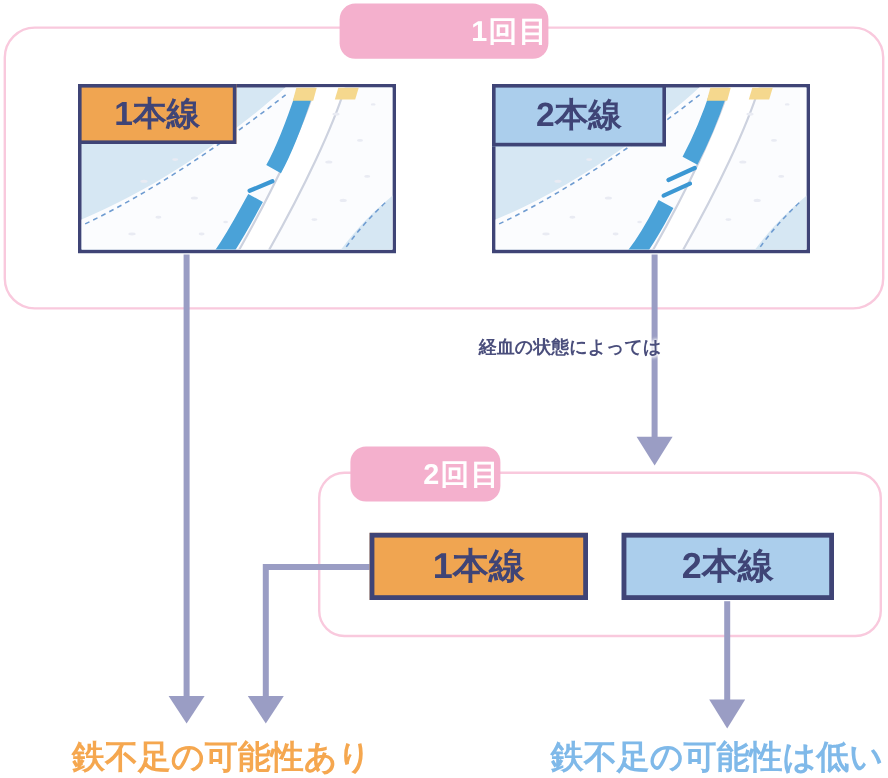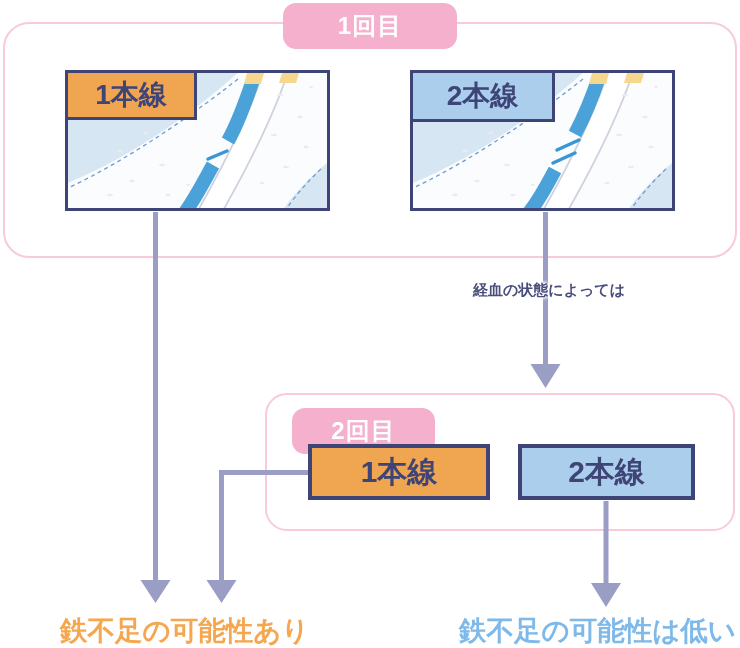--- a/index.html
+++ b/index.html
@@ -4,39 +4,39 @@
 <style>
   html,body{margin:0;padding:0;background:#ffffff;}
   body{font-family:"Liberation Sans","DejaVu Sans",sans-serif;}
   .stage{position:relative;width:740px;height:648px;background:#ffffff;overflow:hidden;}
 
   .panel{position:absolute;background:#ffffff;border:2px solid #f9c9dd;box-sizing:border-box;z-index:1;}
   .panel.round1{left:3px;top:22px;width:734px;height:236px;border-radius:26px;}
   .panel.round2{left:265px;top:393px;width:470px;height:138px;border-radius:22px;}
 
   .badge{position:absolute;background:#f4b0cd;border-radius:13px;color:#ffffff;font-weight:bold;
-         font-size:24px;display:flex;align-items:center;justify-content:center;z-index:4;letter-spacing:1px;}
+         font-size:24px;display:flex;align-items:center;justify-content:flex-end;z-index:4;letter-spacing:1px;}
   .badge.b1{left:283px;top:3px;width:174px;height:46px;}
-  .badge.b2{left:292px;top:372px;width:143px;height:46px;margin-top:36px;}
+  .badge.b2{left:292px;top:372px;width:125px;height:46px;}
 
   .pad{position:absolute;width:265px;height:141px;border:3px solid #3f4476;background:#d6e7f3;
        box-sizing:border-box;z-index:3;}
   .pad.p1{left:65px;top:70px;}
   .pad.p2{left:410px;top:70px;}
   .pad svg{position:absolute;left:0;top:0;width:259px;height:135px;display:block;}
 
   .pad-label{position:absolute;top:-3px;left:-3px;box-sizing:border-box;border:3px solid #3f4476;
              display:flex;align-items:center;justify-content:center;font-size:28px;font-weight:bold;
              color:#3f4476;z-index:2;}
   .pad-label.orange{background:#f0a551;width:132px;height:50px;}
   .pad-label.blue{background:#abceec;width:145px;height:52px;}
 
   .arrows{position:absolute;left:0;top:0;width:740px;height:648px;z-index:5;pointer-events:none;}
 
-  .note{position:absolute;left:399px;top:280px;width:300px;text-align:center;font-size:15px;
+  .note{position:absolute;left:399px;top:280px;width:300px;font-size:15px;
         line-height:20px;font-weight:bold;color:#4a4e7c;z-index:6;
         text-shadow:0 0 3px #fff,0 0 3px #fff,0 0 4px #fff,0 0 4px #fff;}
 
   .result-box{position:absolute;box-sizing:border-box;border:4px solid #3f4476;display:flex;
               align-items:center;justify-content:center;font-size:30px;font-weight:bold;color:#3f4476;
               z-index:6;top:444px;height:56px;}
   .result-box.orange{left:308px;width:182px;background:#f0a551;}
   .result-box.blue{left:518px;width:177px;background:#abceec;}
 
   .result-text{position:absolute;top:613px;font-size:27.5px;font-weight:bold;white-space:nowrap;z-index:6;}

